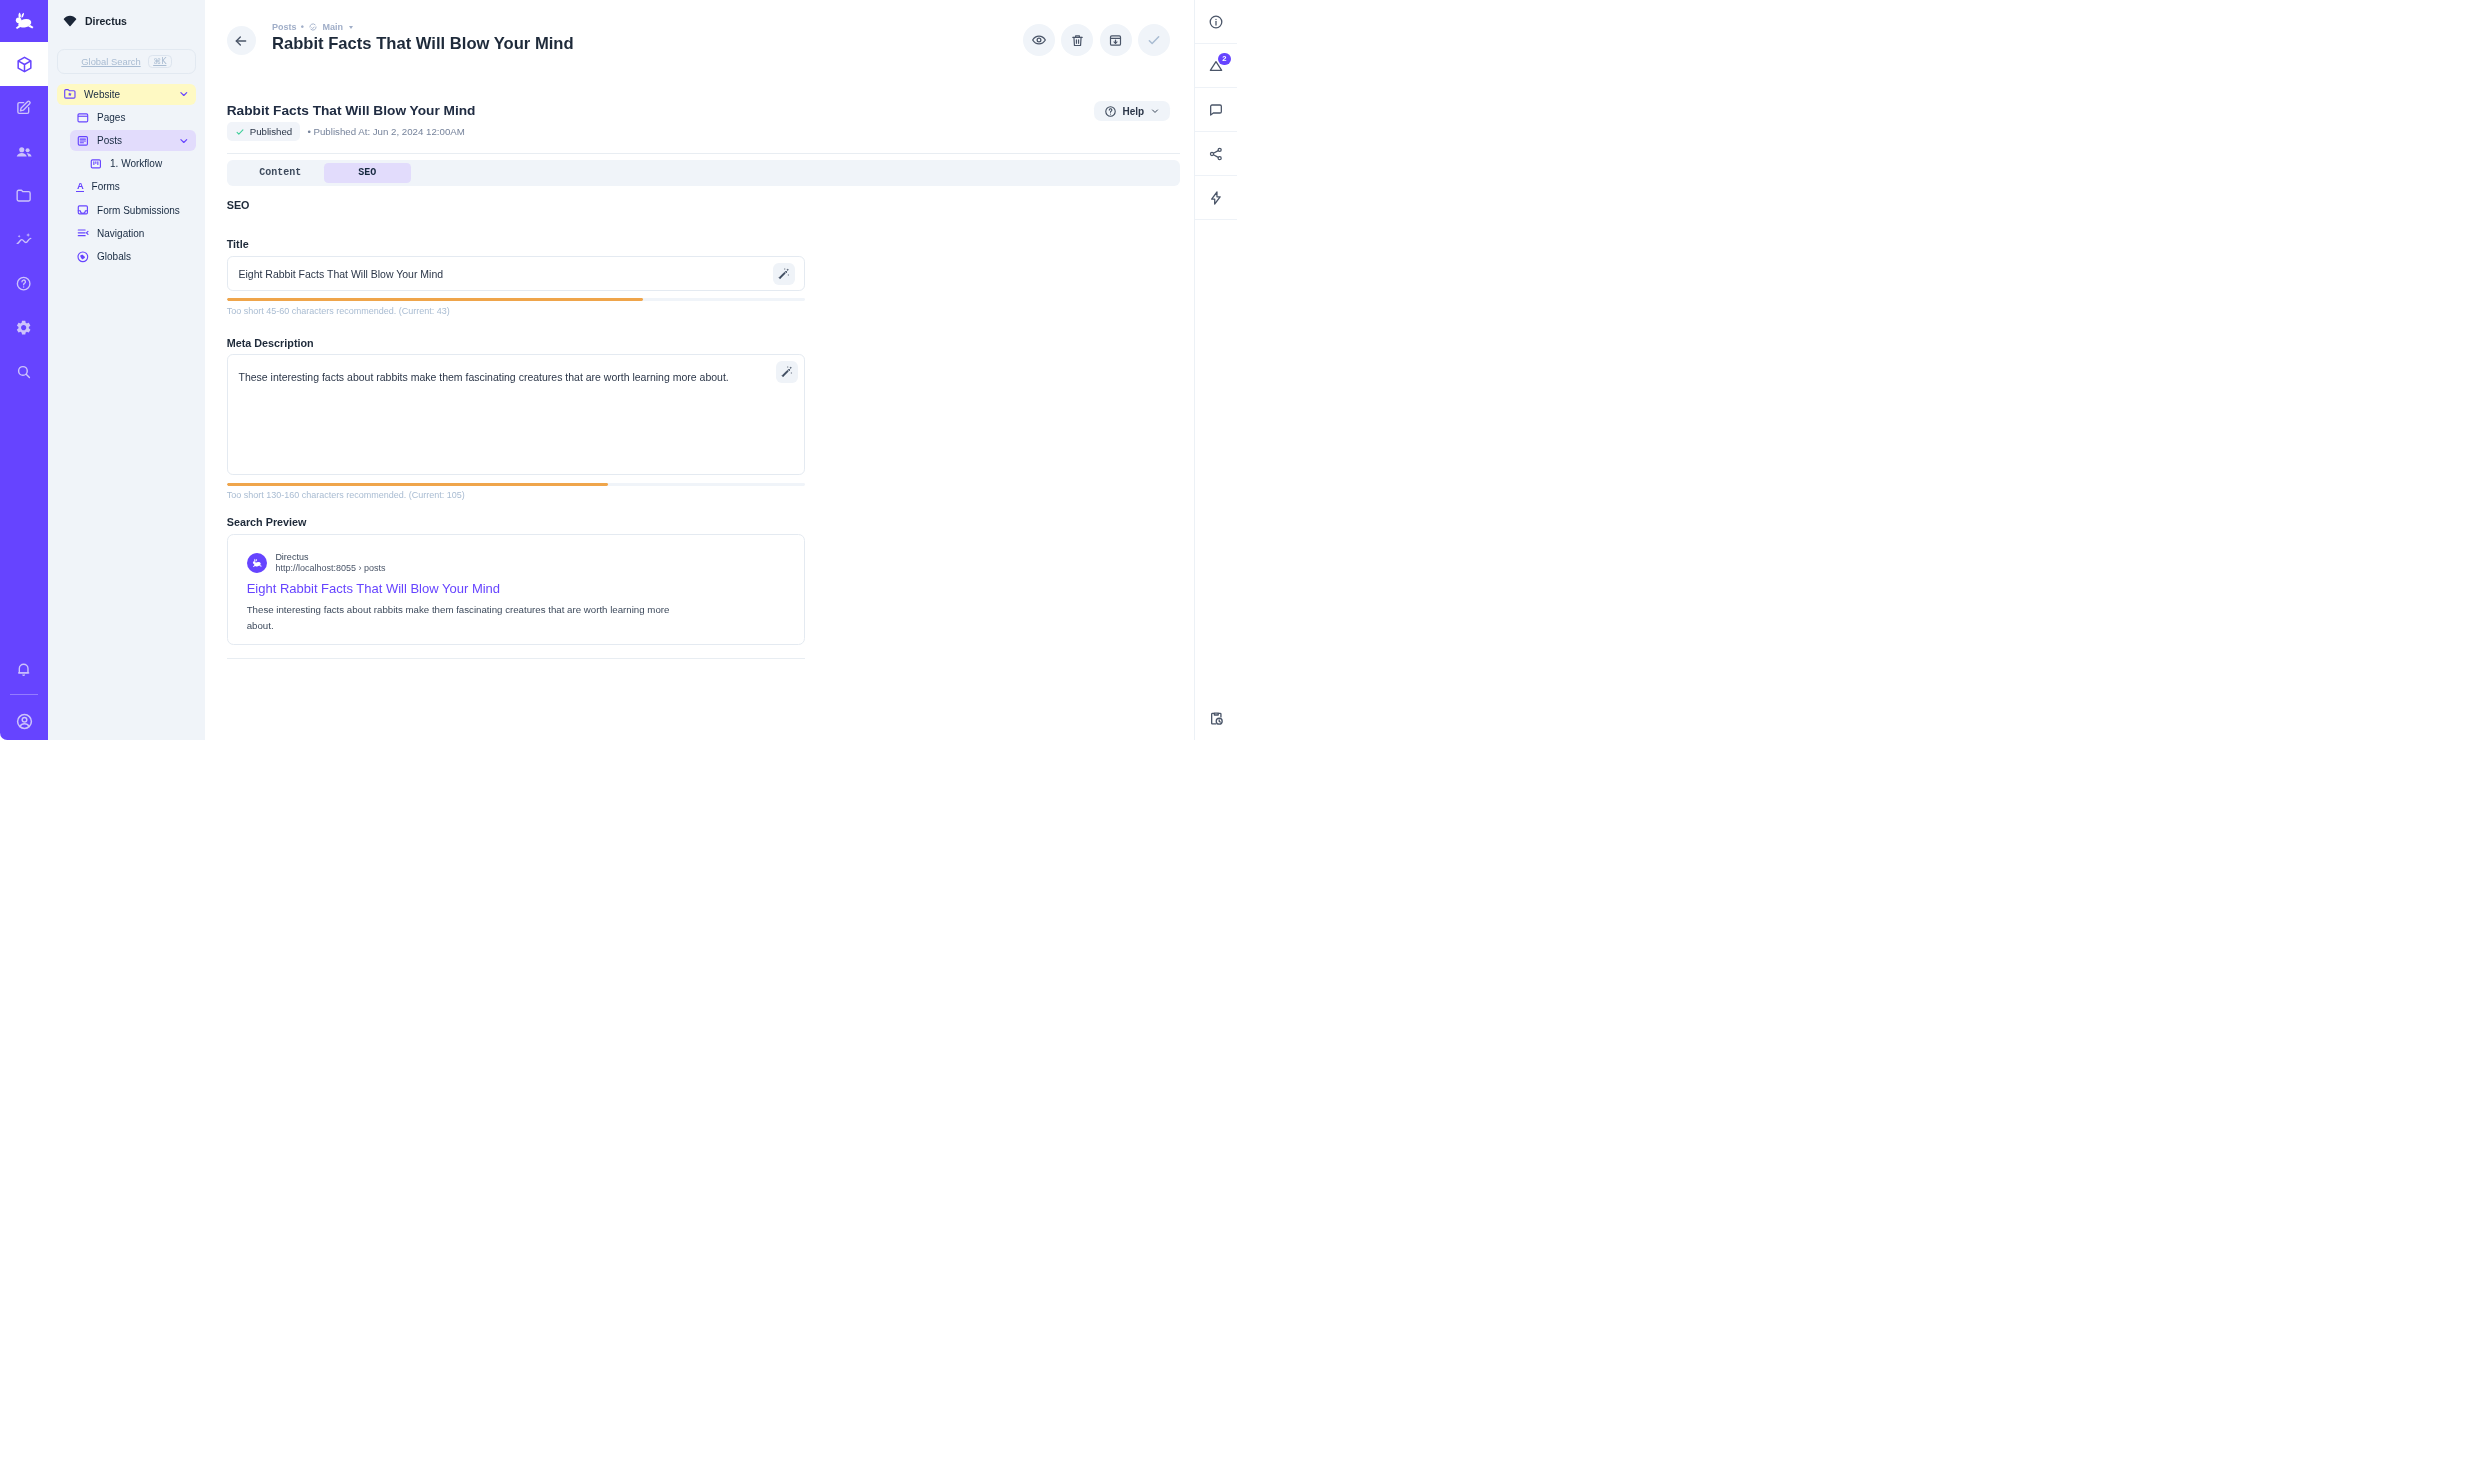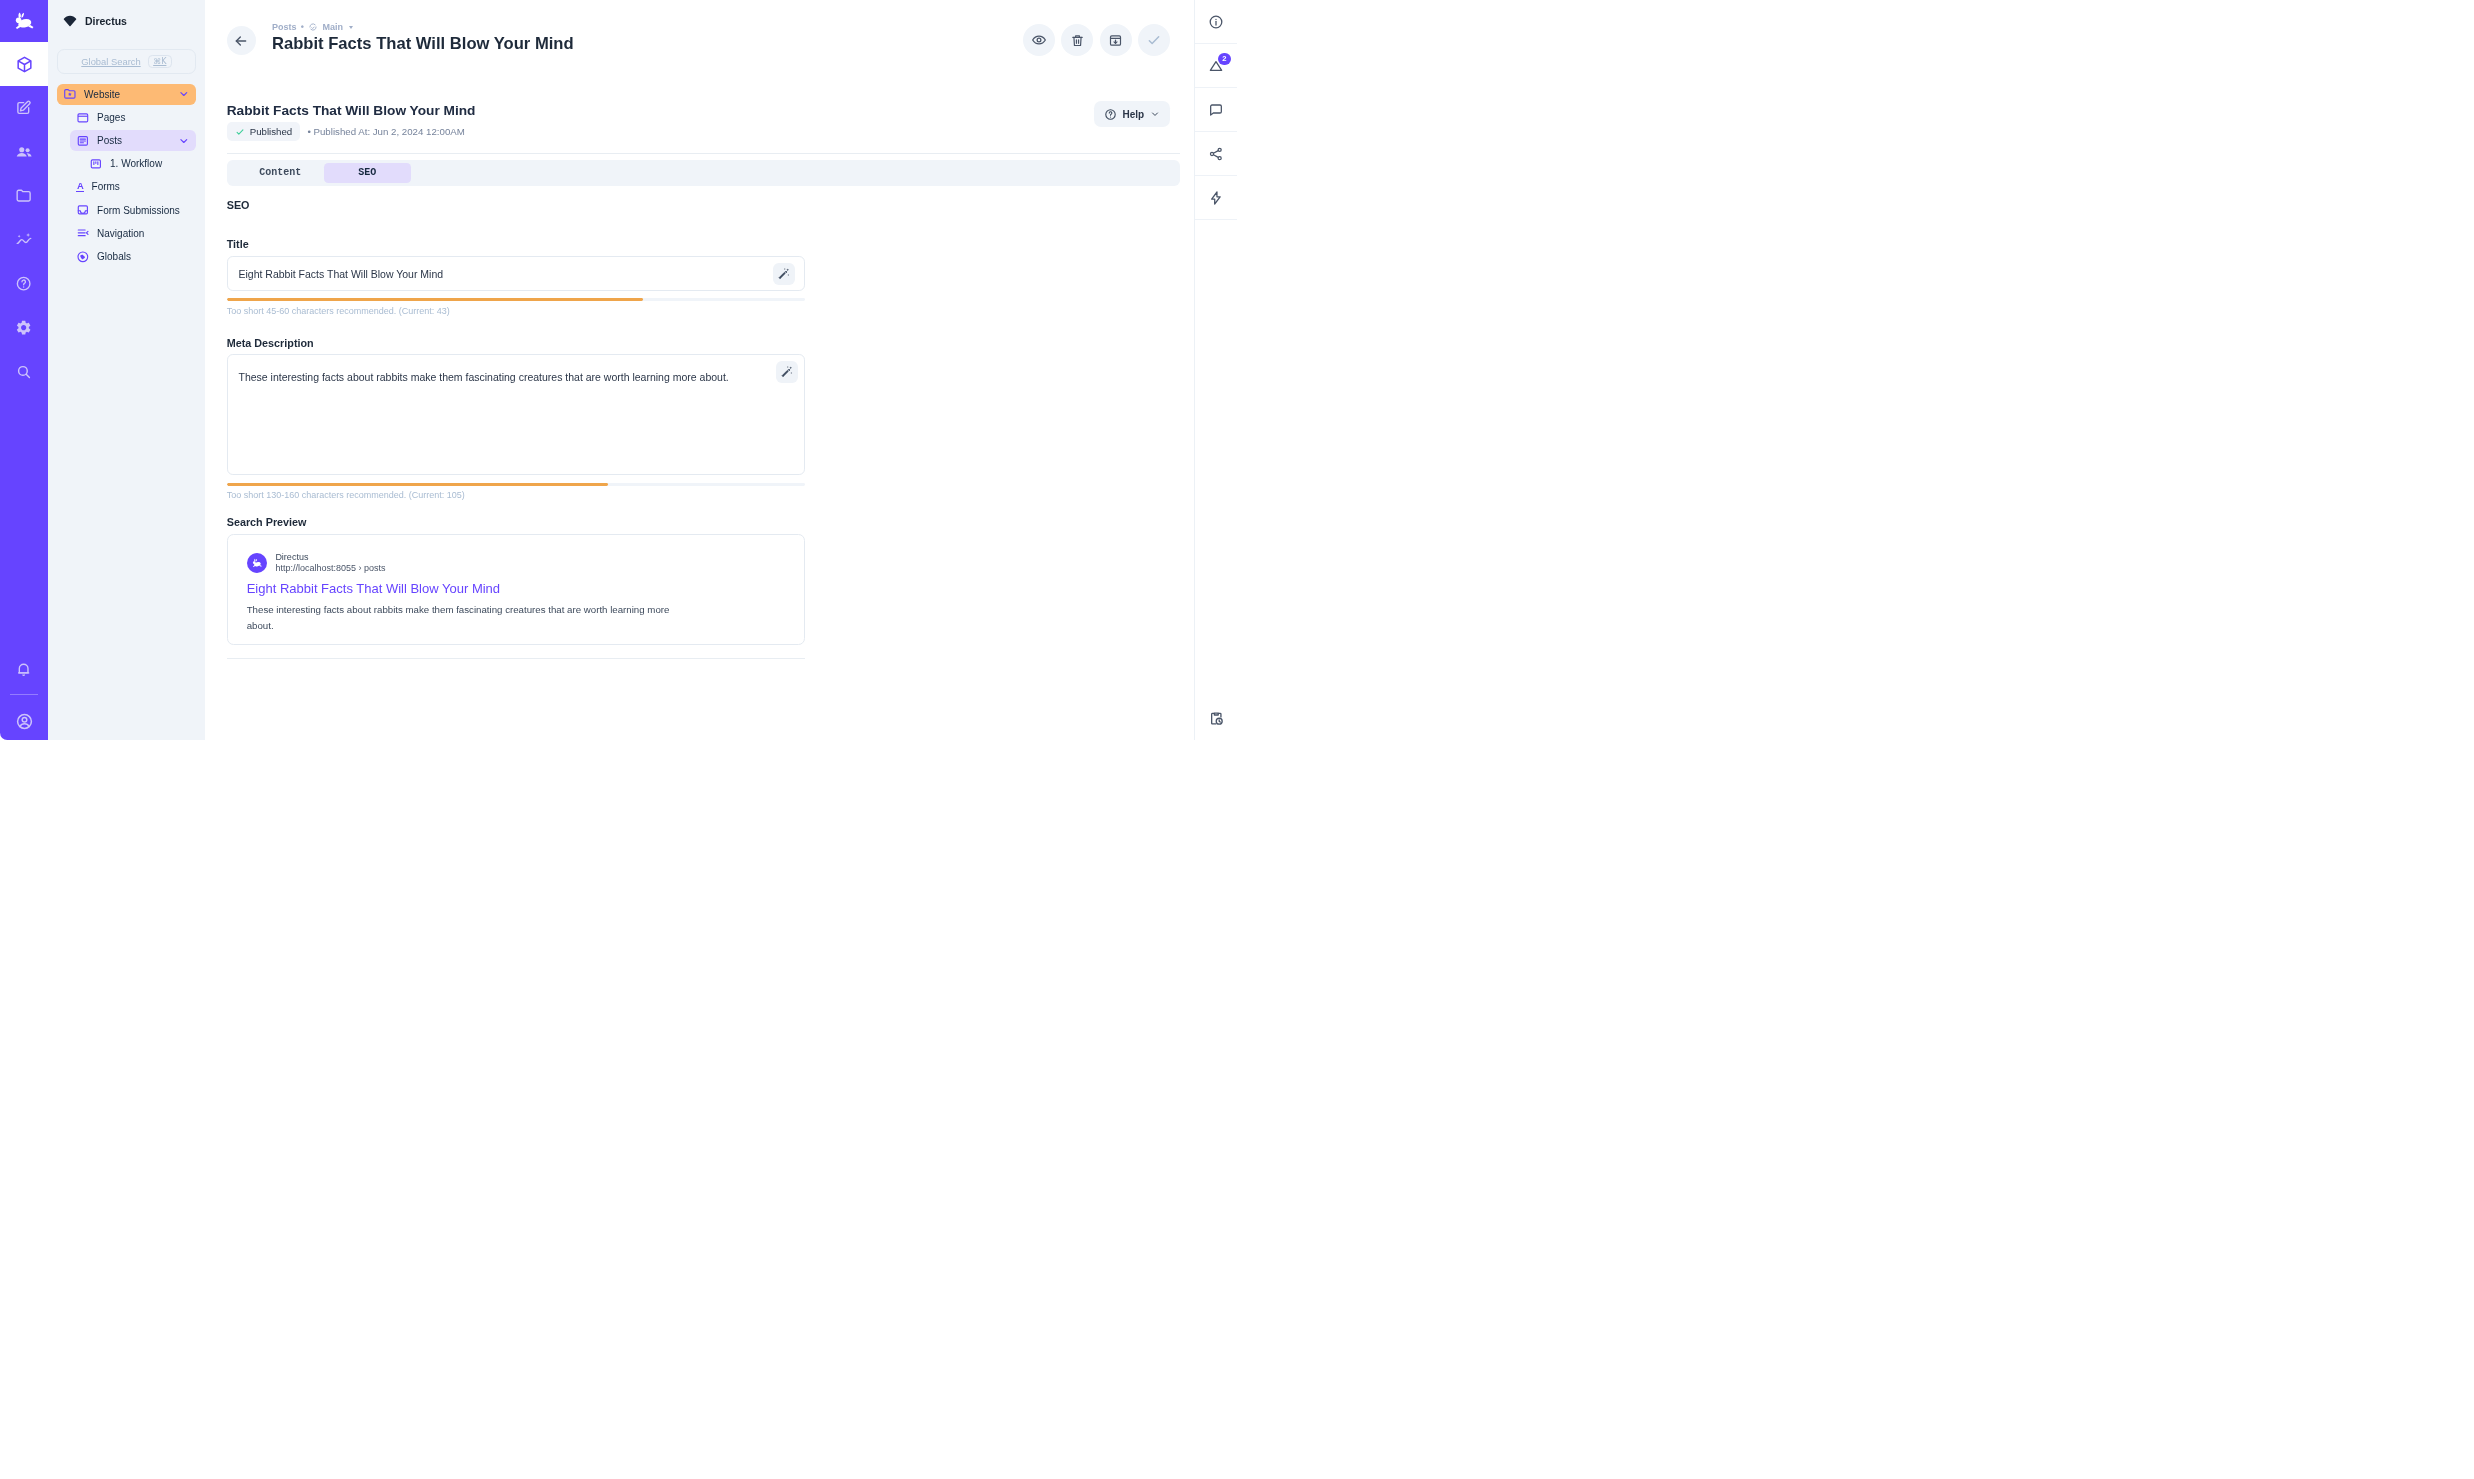--- a/index.html
+++ b/index.html
@@ -22,40 +22,40 @@
   .project-name { font-size:10.5px; font-weight:700; color:#18222F; }
   .search-box { margin:7.2px 8.7px 10px; height:24.5px; border:1.4px solid #E2E9F1; border-radius:7.2px;
     display:flex; align-items:center; justify-content:center; gap:7.2px; color:#A9BCD2; font-size:9.4px; cursor:text;text-decoration:underline; }
   .kbd { border:1.1px solid #DCE4EE; border-radius:4.3px; padding:0.7px 4.3px; font-size:8px; color:#A9BCD2;
     font-family:"DejaVu Sans", sans-serif; }
   .nav-list { padding:0 8.7px; display:flex; flex-direction:column; gap:2.2px; }
   .nav-item { height:21px; border-radius:5.8px; display:flex; align-items:center; gap:7.2px; padding:0 6.5px;
     font-size:10px; font-weight:500; color:#172940; cursor:pointer; }
   .nav-item .nicon { color:#6644FF; flex:0 0 auto; display:flex; }
   .nav-item .chev { margin-left:auto; color:#6644FF; display:flex; }
-  .nav-item.lvl0 { background:#fdba74; }
+  .nav-item.lvl0 { background:#fef9c3; }
   .nav-item.lvl1 { margin-left:13px; }
   .nav-item.lvl2 { margin-left:26px; }
   .nav-item.selected { background:#E2DCFC; }
   .icon-A { color:#6644FF; font-weight:700; font-size:9.4px; line-height:1; border-bottom:1.4px solid #6644FF; padding:0 0.7px 0.7px; }
 
   
   .main { position:absolute; left:205px; top:0; right:43px; height:100%; background:#fff; }
   .back-btn { position:absolute; left:21.7px; top:26px; width:29px; height:29px; border-radius:50%;
     background:#F0F4F9; color:#4450622; display:flex; align-items:center; justify-content:center; color:#4A5568; cursor:pointer; }
   .crumb { position:absolute; left:67px; top:22.4px; display:flex; align-items:center; gap:4.3px;
     font-size:9px; font-weight:600; color:#A0AEC8; }
   .crumb .vicon { display:flex; color:#A0AEC8; }
   .caret-down { width:0; height:0; border-left:2.9px solid transparent; border-right:2.9px solid transparent; border-top:3.6px solid #A0AEC8; margin-left:1.4px; }
   .page-title { position:absolute; left:67px; top:34px; font-size:16.6px; font-weight:700; color:#1E2A3A; white-space:nowrap; }
   .header-actions { position:absolute; right:24px; top:24px; display:flex; gap:6.5px; }
   .action-btn { width:32px; height:32px; border-radius:50%; background:#F0F4F9; color:#4A5568;
     display:flex; align-items:center; justify-content:center; cursor:pointer; }
   .action-btn.disabled { color:#A9BCD2; }
-  .help-btn { position:absolute; right:24px; top:101px; height:26px; border-radius:7.2px; background:#F0F4F9;
+  .help-btn { position:absolute; right:24px; top:101px; height:20px; border-radius:7.2px; background:#F0F4F9;
     display:flex; align-items:center; gap:5.8px; padding:5px 10px; font-size:10px; font-weight:600; color:#2B3648; cursor:pointer; }
   .help-btn .hicon { display:flex; color:#3D4A5C; }
 
   
   .content { position:absolute; left:21.7px; top:103px; width:953px; }
   .content-heading { font-size:13.7px; font-weight:700; color:#202C42; }
   .status-row { margin-top:4px; display:flex; align-items:center; gap:7.2px; }
   .status-badge { height:19px; display:inline-flex; align-items:center; gap:5px; background:#F1F4F9;
     border-radius:5px; padding:0 8px; font-size:9.7px; font-weight:500; color:#2A3547; }
   .pub-at { font-size:9.7px; color:#76839B; }

